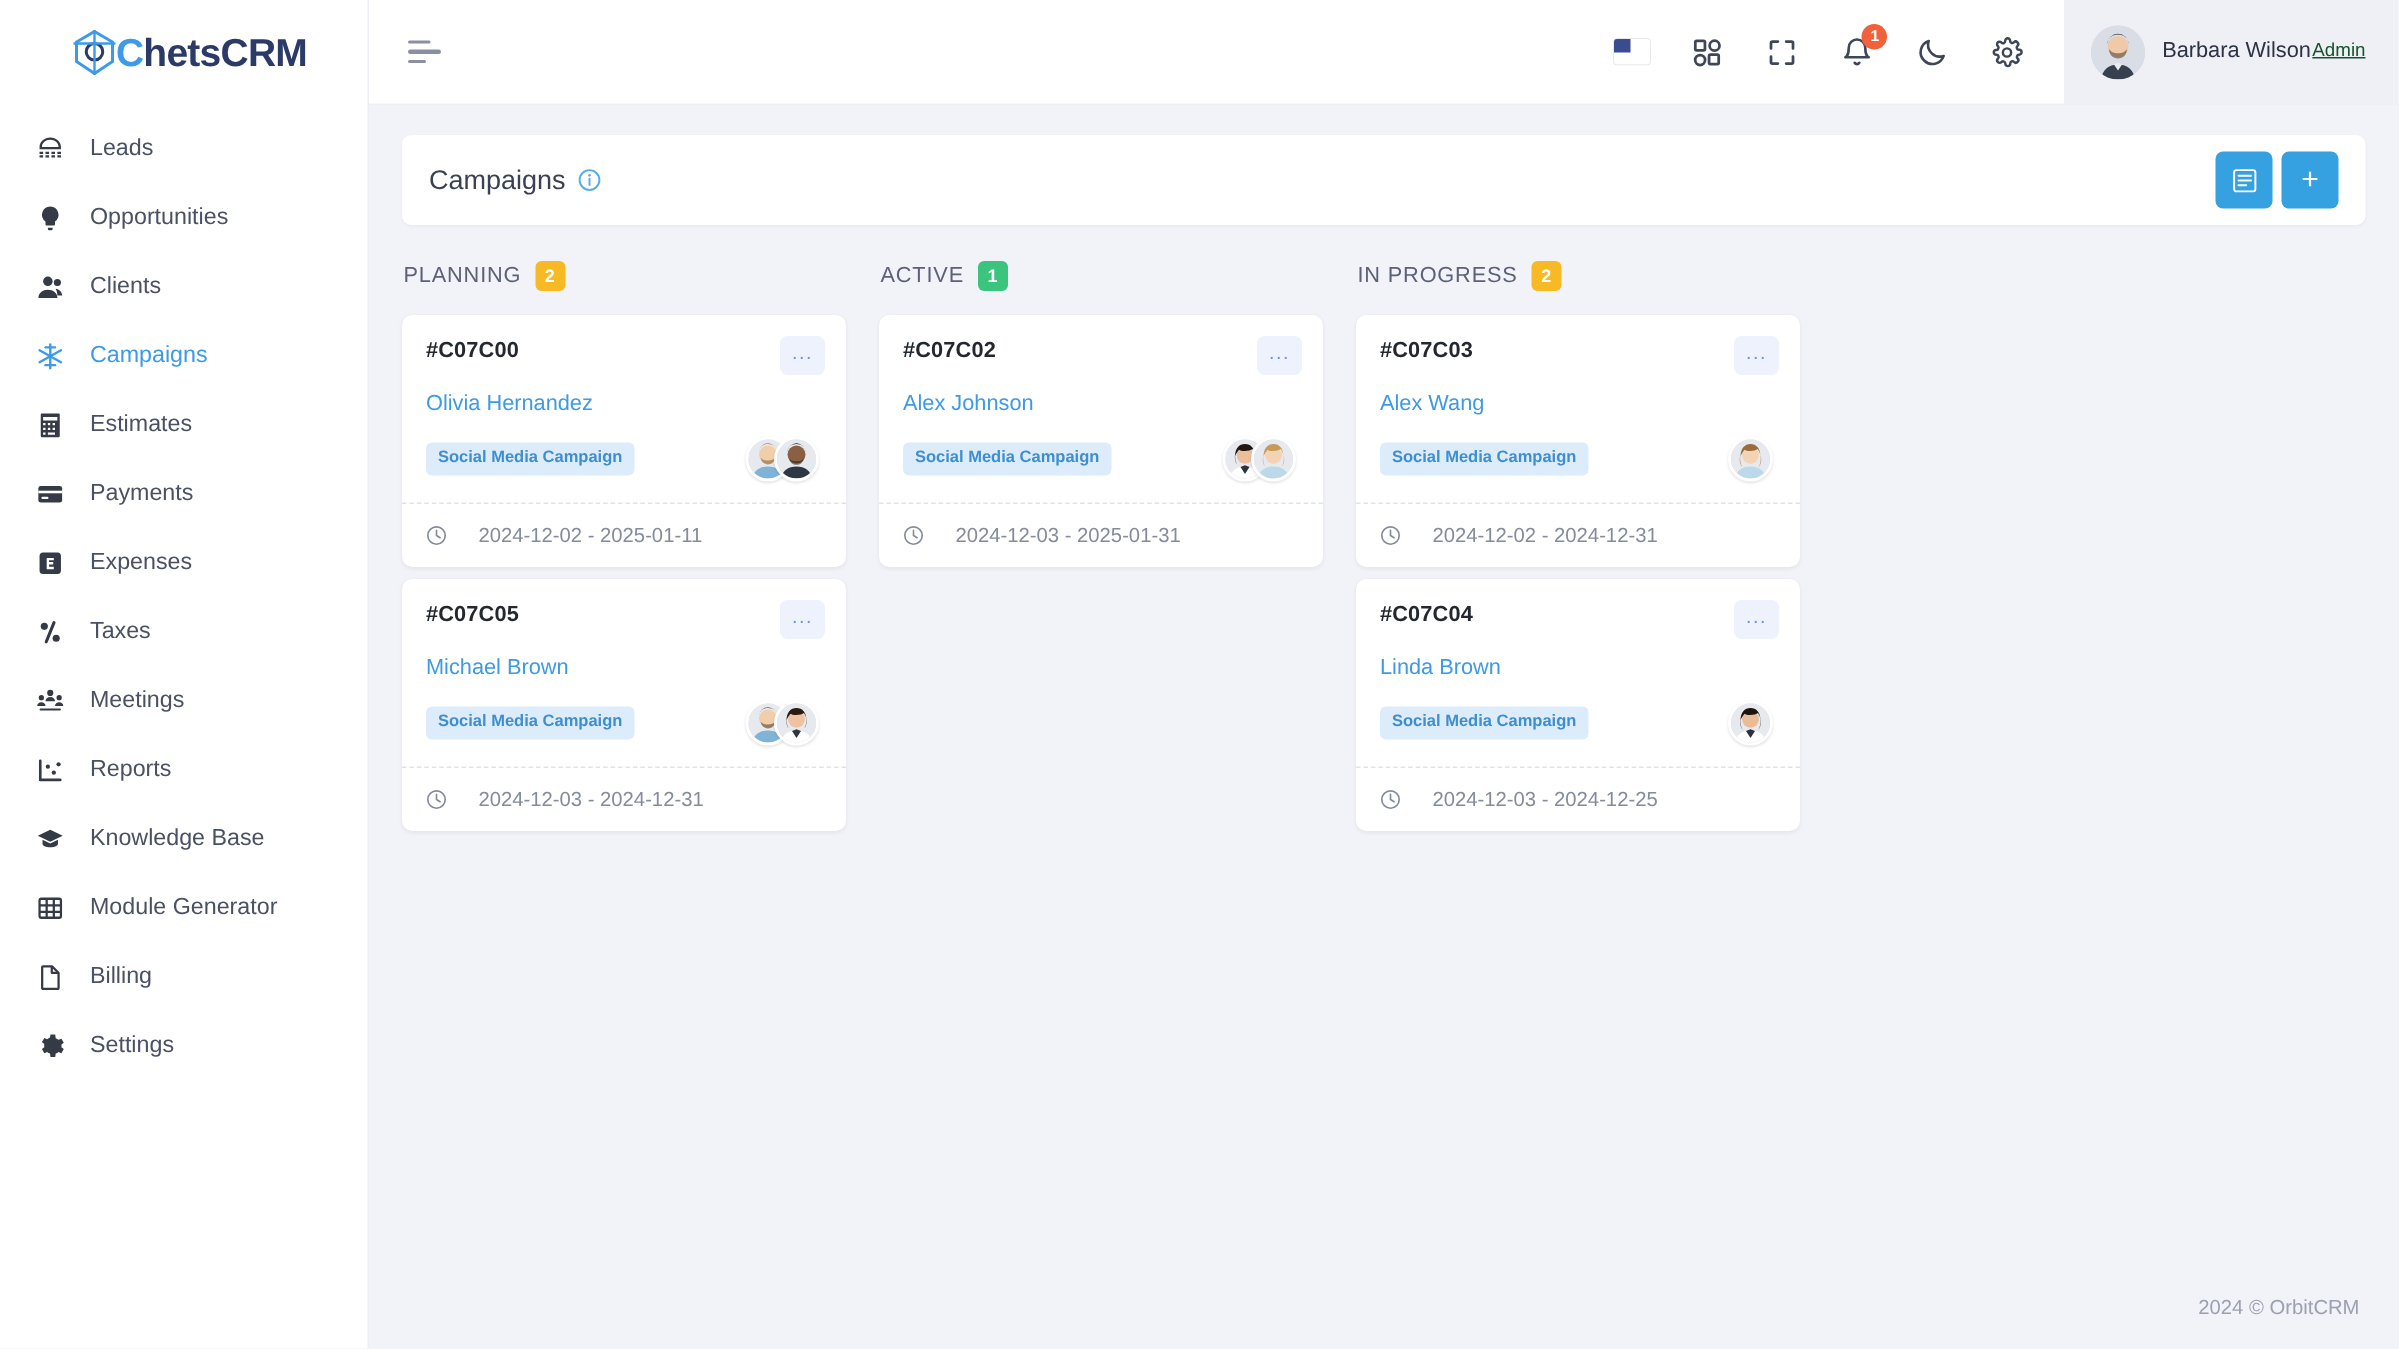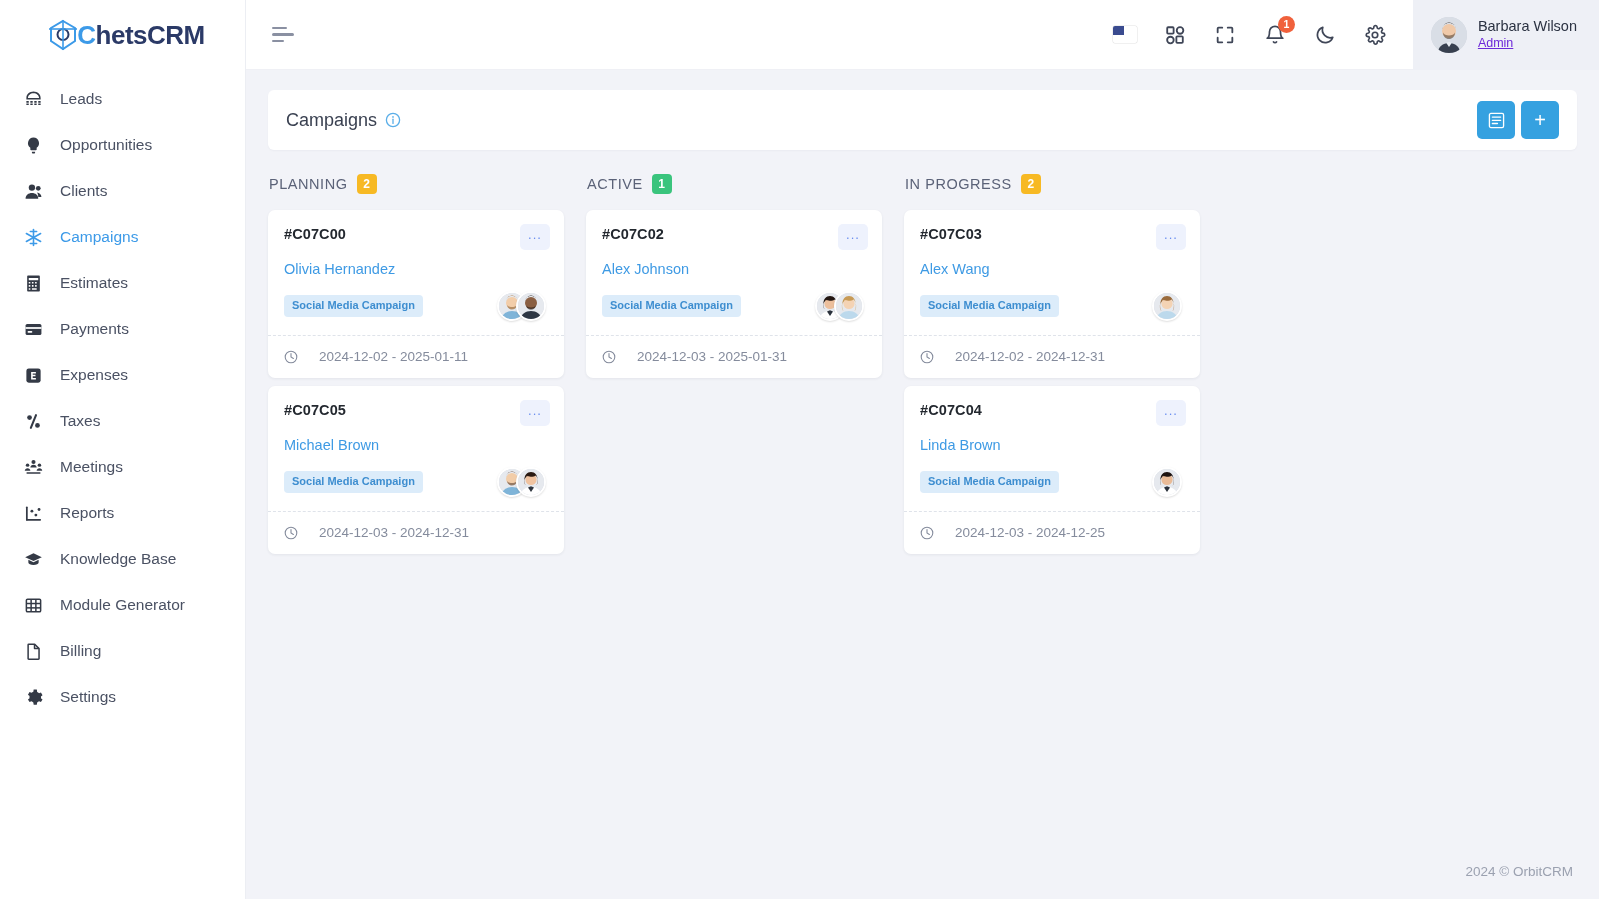--- a/index.html
+++ b/index.html
@@ -105,23 +105,23 @@
   .user-box {
     display: flex; align-items: center; gap: 11px;
     height: 70px; padding: 0 22px 0 18px;
     background: #eef0f6; cursor: pointer; min-width: 170px;
   }
   .avatar-lg {
     width: 36px; height: 36px; border-radius: 50%;
     overflow: hidden; flex: 0 0 36px; background: #cfd4de;
   }
   .avatar-lg svg { width: 36px; height: 36px; display: block; }
-  .user-meta { display: flex; flex-direction: column; gap: 1px; line-height: 1.2; }
+  .user-meta { display: flex; flex-direction: row; gap: 1px; line-height: 1.2; }
   .user-name { font-size: 14.5px; color: #2b3242; }
-  .user-role { font-size: 12.5px; color: #6d28d9; text-decoration: underline; }
+  .user-role { font-size: 12.5px; color: #14532d; text-decoration: underline; }
 
   
   .content { flex: 1; padding: 20px 22px 0 22px; overflow: hidden; position: relative; }
 
   .page-card {
     background: #fff; border-radius: 6px;
     height: 60px; display: flex; align-items: center;
     padding: 0 18px 0 18px;
     box-shadow: 0 1px 2px rgba(24,32,51,.035);
   }

